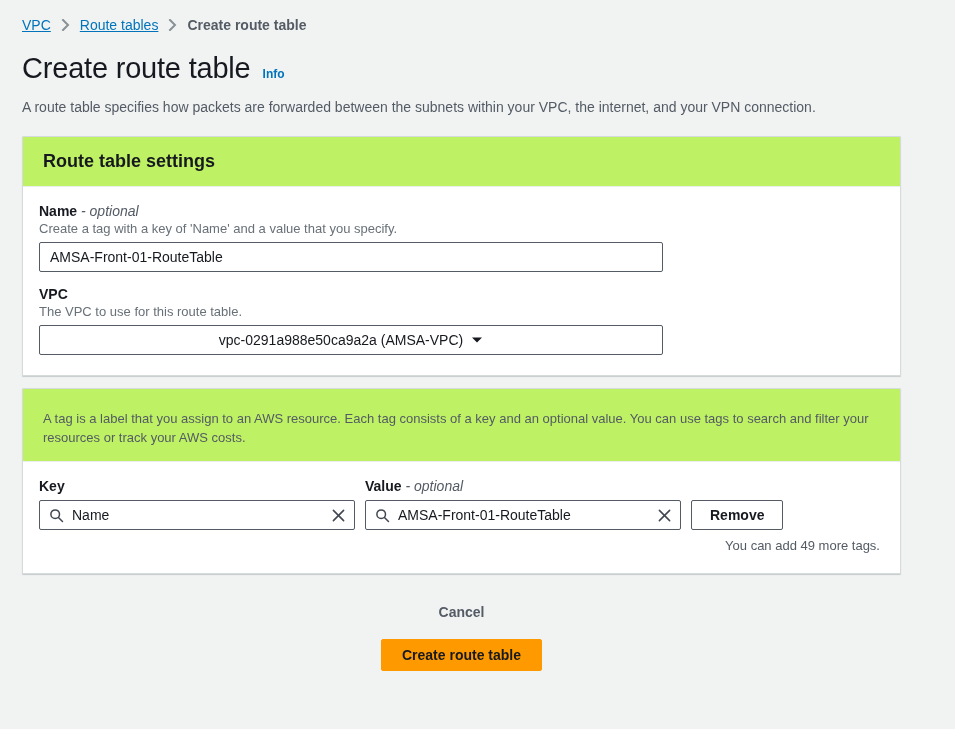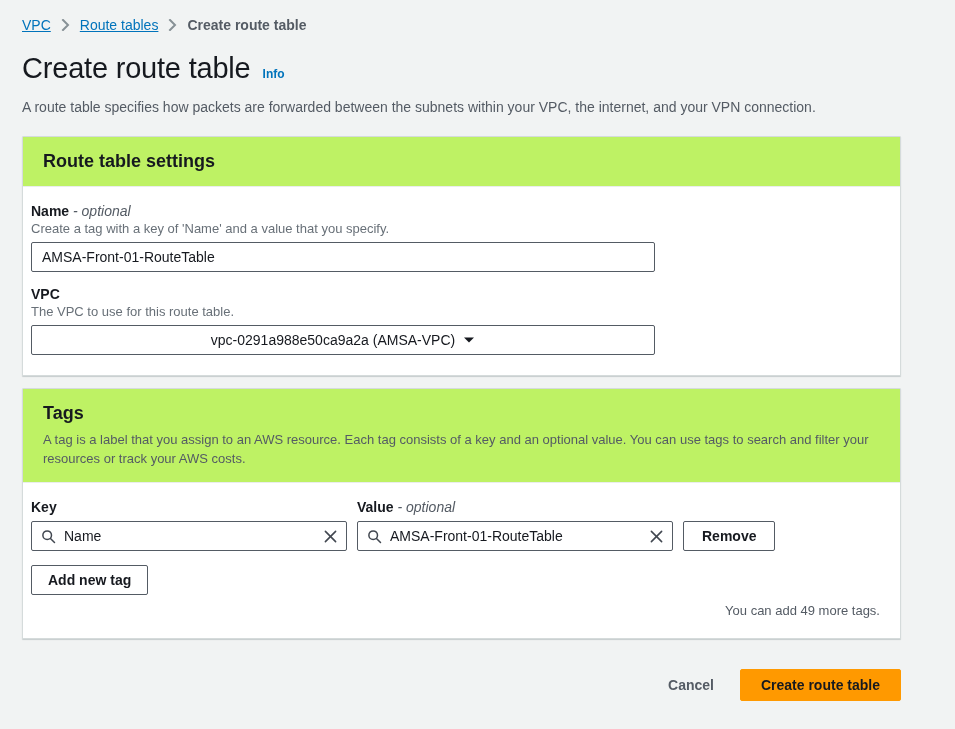--- a/index.html
+++ b/index.html
@@ -100,21 +100,21 @@
     font-weight: bold;
     color: #16191f;
   }
   .panel-header .panel-desc {
     margin: 6px 0 0 0;
     font-size: 13px;
     line-height: 19px;
     color: #545b64;
   }
   .panel-body {
-    padding: 16px 20px 20px 8px;
+    padding: 16px 20px 20px 16px;
   }
 
   
   .field { margin-bottom: 14px; }
   .field:last-child { margin-bottom: 0; }
   .field-label {
     font-size: 14px;
     font-weight: bold;
     color: #16191f;
     margin-bottom: 2px;
@@ -236,22 +236,23 @@
     font-size: 13px;
     color: #545b64;
     text-align: right;
   }
 
   
   .form-actions {
     display: flex;
     align-items: center;
     justify-content: flex-end;
-    margin: 30px 54px 0 22px;
-    gap: 22px;
+    margin: 24px 54px 0 22px;
+    gap: 13px;
+    flex-direction: column;
   }
   .btn-cancel {
     background: transparent;
     border: none;
     color: #545b64;
     font-size: 14px;
     font-weight: bold;
     cursor: pointer;
     padding: 6px 4px;
     font-family: "Liberation Sans", sans-serif;
@@ -332,21 +333,20 @@
         </div>
       </div>
 
     </div>
   </section>
 
   <div class="spacer-12"></div>
 
   <section class="panel">
     <div class="panel-header">
-      <h2>Tags</h2>
       <p class="panel-desc">A tag is a label that you assign to an AWS resource. Each tag consists of a key and an optional value. You can use tags to search and filter your resources or track your AWS costs.</p>
     </div>
     <div class="panel-body">
 
       <div class="tags-row">
 
         <div class="tag-col-key">
           <div class="col-label">Key</div>
           <div class="search-input-wrap">
             <span class="icon-search">
@@ -383,21 +383,20 @@
                 <line x1="1.5" y1="1.5" x2="12.5" y2="12.5" stroke="#414750" stroke-width="1.7" stroke-linecap="round"></line>
                 <line x1="12.5" y1="1.5" x2="1.5" y2="12.5" stroke="#414750" stroke-width="1.7" stroke-linecap="round"></line>
               </svg>
             </span>
           </div>
         </div>
 
         <button class="btn btn-remove">Remove</button>
       </div>
 
-      <button class="btn btn-add-tag">Add new tag</button>
       <div class="tags-note">You can add 49 more tags.</div>
 
     </div>
   </section>
 
   <div class="form-actions">
     <button class="btn-cancel">Cancel</button>
     <button class="btn-primary">Create route table</button>
   </div>
 

